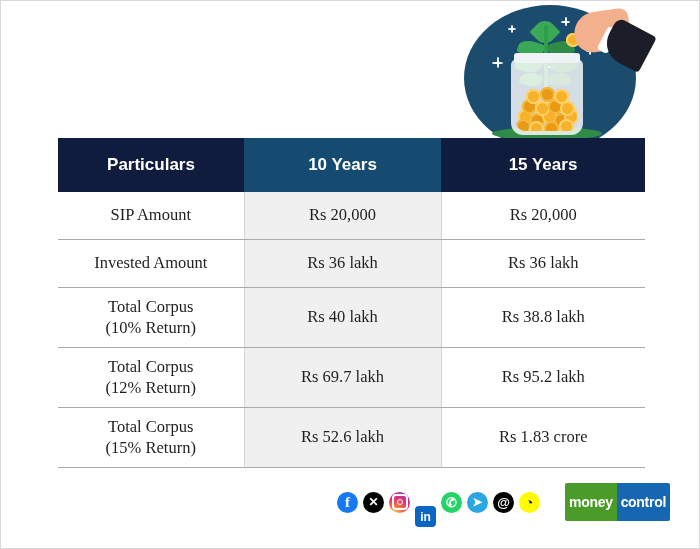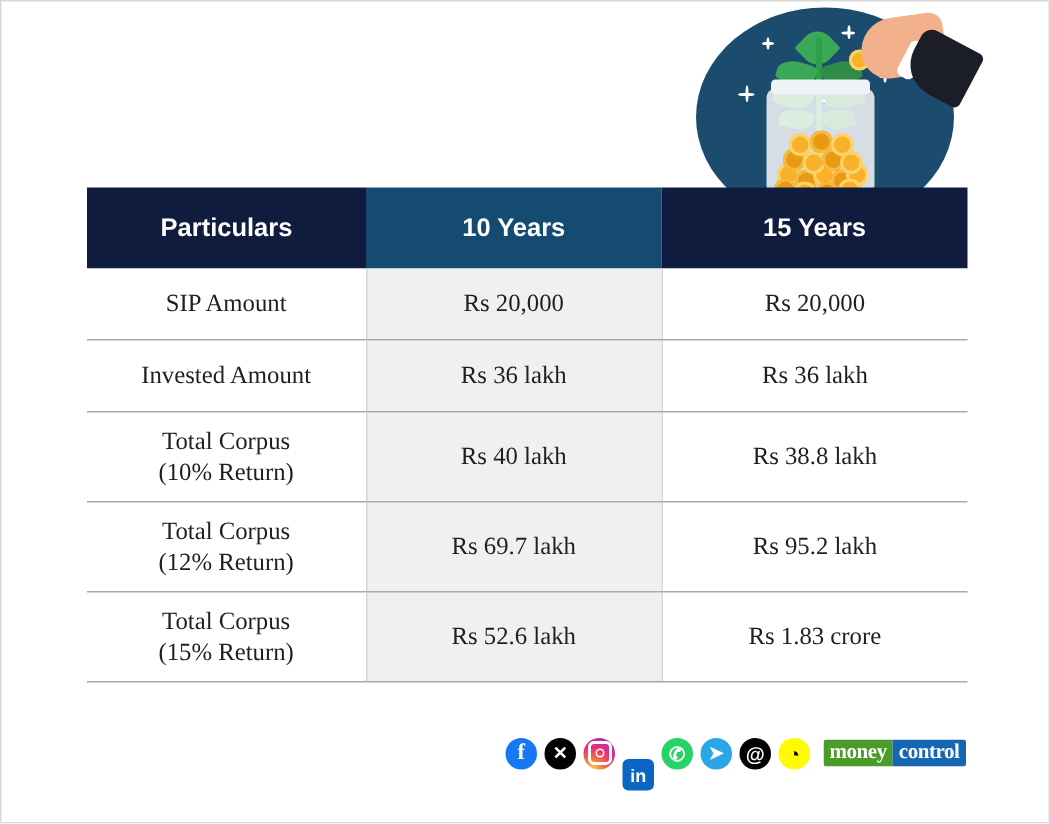--- a/index.html
+++ b/index.html
@@ -169,21 +169,21 @@
     line-height: 1.28;
     font-weight: 800;
     color: #1a1a1a;
     letter-spacing: -0.4px;
   }
 
   
   .table {
     position: absolute;
     left: 57px;
-    top: 124px;
+    top: 137px;
     width: 587px;
     border-collapse: collapse;
     table-layout: fixed;
   }
   .table th, .table td {
     padding: 0;
     margin: 0;
   }
   .col-1 { width: 186px; }
   .col-2 { width: 197px; }
@@ -277,25 +277,24 @@
     position: absolute;
     left: 50%; top: 50%;
     width: 4px; height: 4px;
     border: 1.5px solid #ffffff;
     border-radius: 50%;
     transform: translate(-50%, -50%);
   }
   .logo {
     display: flex;
     align-items: stretch;
-    height: 18px;
-    margin-left: 4px;
+    height: 38px;
+    margin-left: 20px;
     border-radius: 2px;
     overflow: hidden;
-    font-family: Liberation Serif, serif;
   }
   .logo-money, .logo-control {
     display: flex;
     align-items: center;
     padding: 0 4px;
     color: #ffffff;
     font-size: 14px;
     font-weight: 700;
     letter-spacing: -0.3px;
   }

